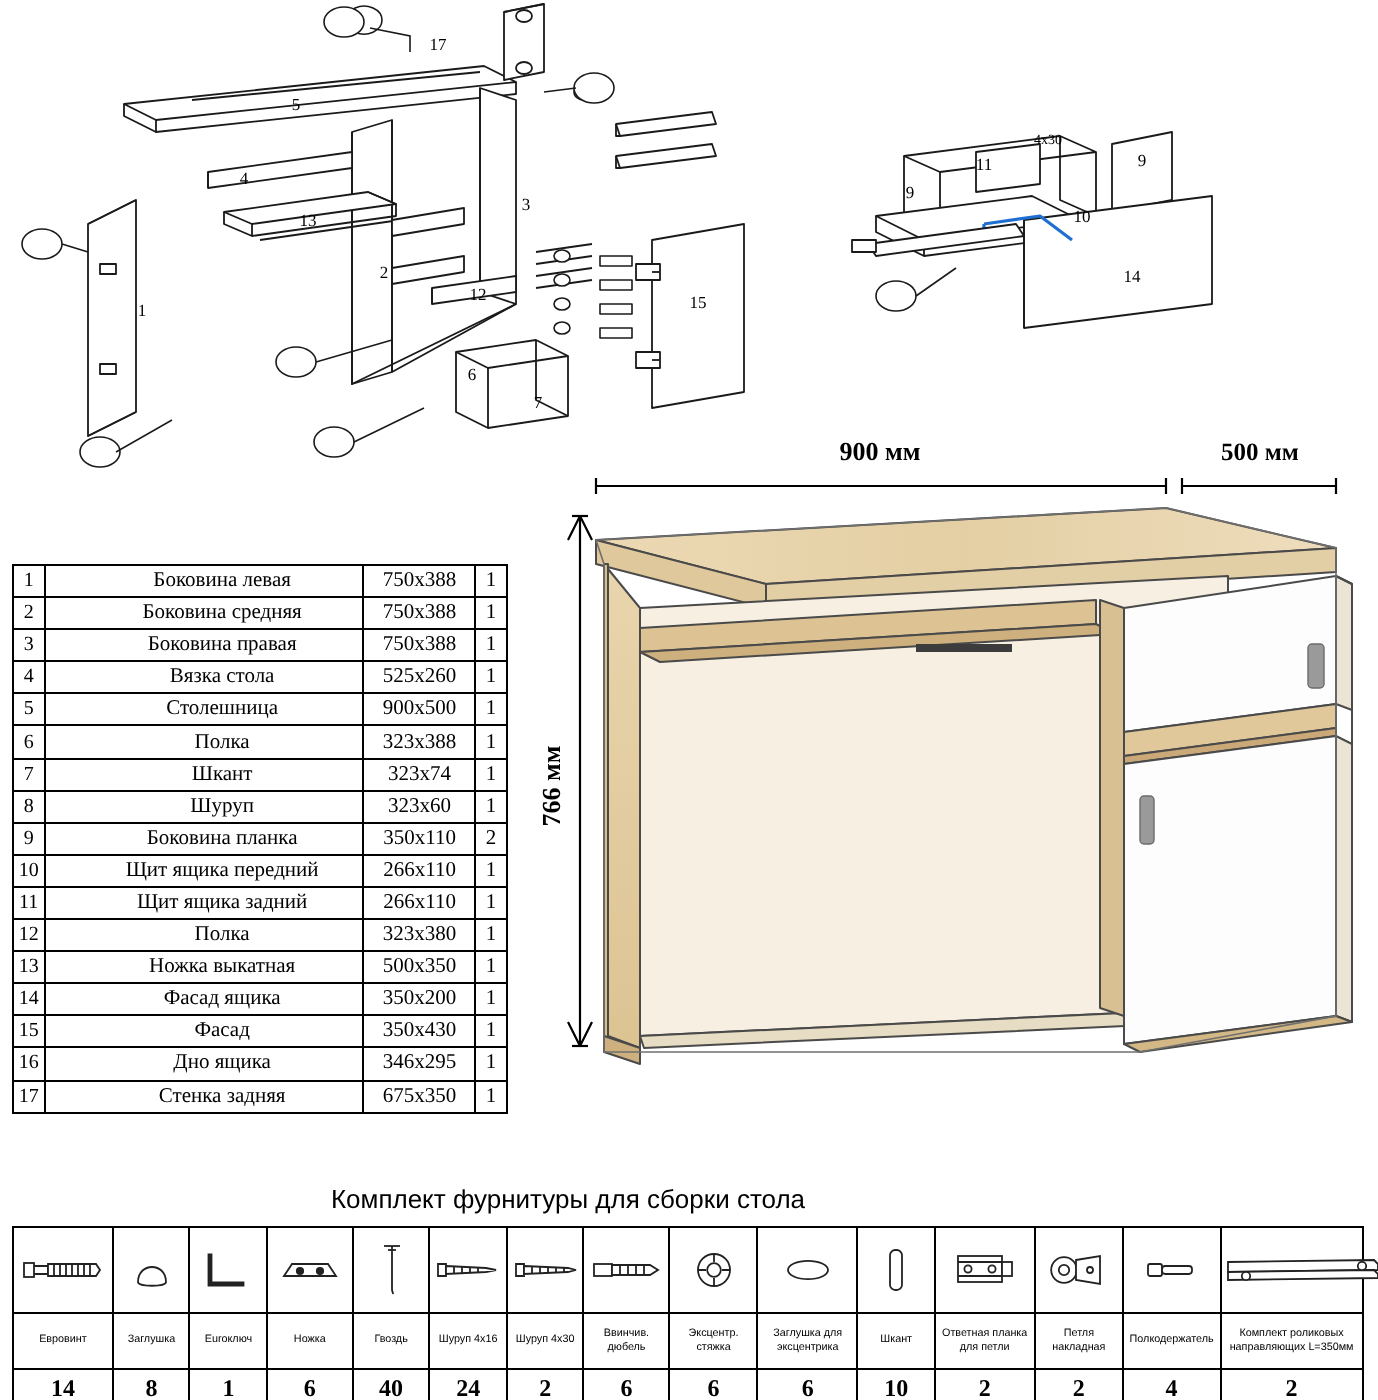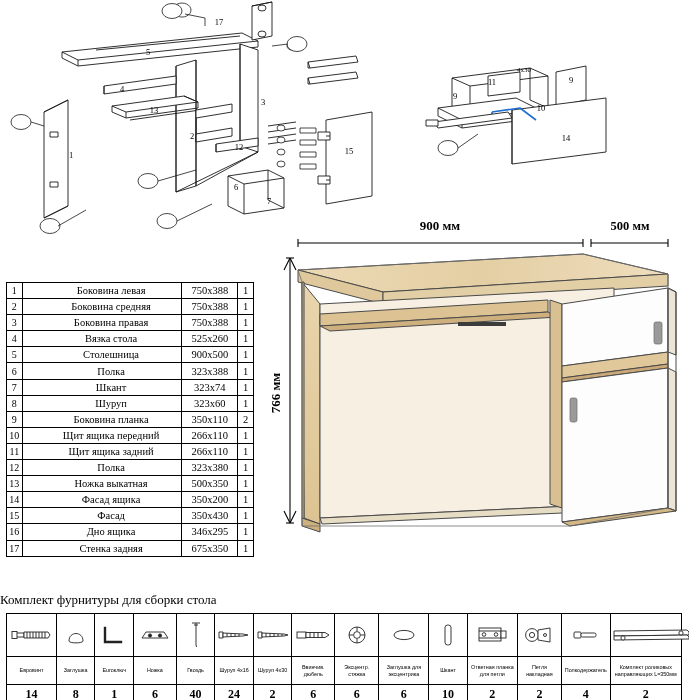--- a/index.html
+++ b/index.html
@@ -63,22 +63,23 @@
     text-align: center;
   }
   #desk svg { display: block; }
 
   
   #kit-title {
     position: absolute;
     left: 0;
     top: 592px;
     width: 568px;
+    text-align: center;
     font-size: 13px;
-    font-family: Liberation Serif, serif;
+    font-family: Liberation Sans, sans-serif;
   }
   #kit-table {
     position: absolute;
     left: 6px;
     top: 613px;
     width: 676px;
     border-collapse: collapse;
     table-layout: fixed;
   }
   #kit-table td {

